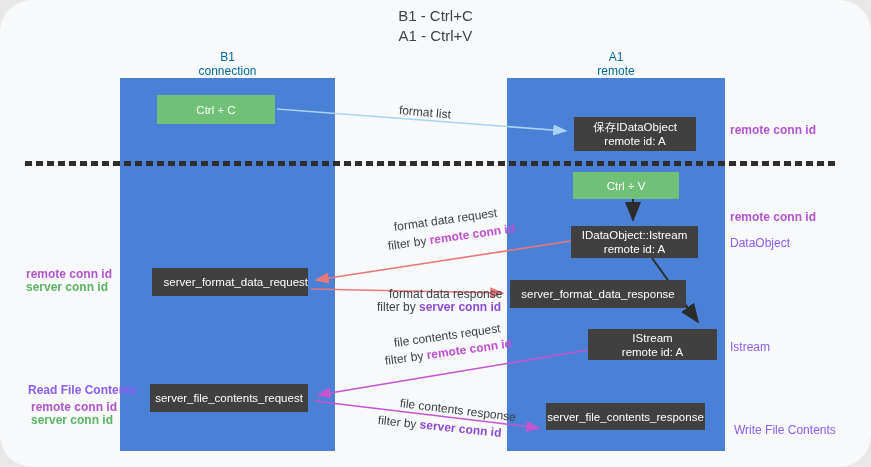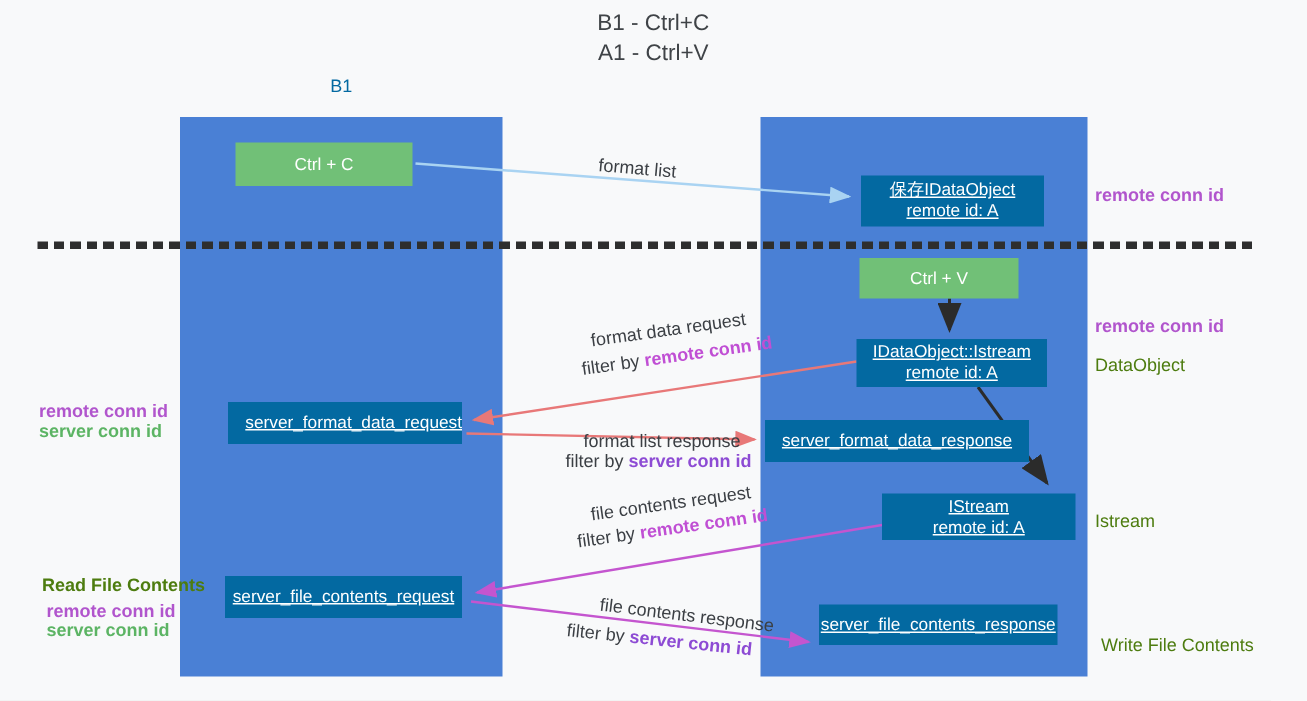--- a/index.html
+++ b/index.html
@@ -1,17 +1,17 @@
 <!DOCTYPE html>
 <html><head>
 <meta charset="utf-8">
 <style>
   * { margin:0; padding:0; box-sizing:border-box; }
   body { font-family: "Liberation Sans", sans-serif; background:#e8e8e8; }
-  .canvas { position:relative; width:871px; height:467px; background:#f8f9fa; overflow:hidden; }
+  .canvas { position:relative; width:871px; height:467px; background:#f8f9fa; overflow:hidden;border-radius:32px; }
 
   .title { position:absolute; left:0; top:6px; width:100%; text-align:center;
            font-size:15px; line-height:20px; color:#3f4347; z-index:4; }
 
   .col-header { position:absolute; text-align:center; font-size:12px; line-height:14px;
                 color:#0369a1; z-index:4; }
   .col-header.left  { left:120px; top:50px; width:215px; }
   .col-header.right { left:507px; top:50px; width:218px; }
 
   .lifeline { position:absolute; top:78px; height:373px; background:#4a80d5; z-index:1; }
@@ -21,28 +21,28 @@
   .dashed-sep { position:absolute; left:25px; top:161px; width:812px; height:5px; z-index:6;
                 background:repeating-linear-gradient(90deg,#2e2e2e 0 7px,transparent 7px 11px); }
 
   svg.arrows { position:absolute; left:0; top:0; width:871px; height:467px; z-index:5;
                pointer-events:none; }
 
   .node { position:absolute; z-index:7; display:flex; flex-direction:column;
           align-items:center; justify-content:center; text-align:center;
           color:#ffffff; font-size:11.5px; line-height:14px; }
   .node.green  { background:#71c077; }
-  .node.orange { background:#0369a1;text-decoration:underline; }
+  .node.orange { background:#404040; }
 
   .mid-label { position:absolute; z-index:8; font-size:12px; color:#3b3f44;
                white-space:nowrap; transform-origin:left center; }
   .mid-label .remote { color:#c04fd4; font-weight:bold; }
   .mid-label .server { color:#8d4bd4; font-weight:bold; }
 
-  .side-label { position:absolute; z-index:8; font-size:12px; color:#4d7c0f;
+  .side-label { position:absolute; z-index:8; font-size:12px; color:#8b5cf6;
                 white-space:nowrap; line-height:13px; }
   .side-label.purple { color:#b155cd; font-weight:bold; }
   .side-label.green  { color:#5cb464; font-weight:bold; }
 
   .rot-dn1 { transform:rotate(5deg); }
   .rot-up  { transform:rotate(-8deg); }
   .rot-dn2 { transform:rotate(7deg); }
   .rot-dn3 { transform:rotate(6deg); }
 </style>
 </head>
@@ -50,20 +50,25 @@
 
 <div class="canvas">
 
   <div class="title">
     <div>B1 - Ctrl+C</div>
     <div>A1 - Ctrl+V</div>
   </div>
 
   <div class="col-header left">
     <div>B1</div>
+    <div>connection</div>
+  </div>
+  <div class="col-header right">
+    <div>A1</div>
+    <div>remote</div>
   </div>
 
   <div class="lifeline left"></div>
   <div class="lifeline right"></div>
 
   <div class="dashed-sep"></div>
 
   <svg class="arrows" viewBox="0 0 871 467">
     <defs>
       <marker id="m-blue" markerWidth="9" markerHeight="7" refX="8" refY="3.5" orient="auto">
@@ -127,21 +132,21 @@
     <span>server_file_contents_response</span>
   </div>
 
   <div class="mid-label rot-dn1" style="left:399px; top:103px;">format list</div>
 
   <div class="mid-label rot-up" style="left:394px; top:220px;">format data request</div>
   <div class="mid-label rot-up" style="left:388px; top:239px;">
     <span>filter by </span><span class="remote">remote conn id</span>
   </div>
 
-  <div class="mid-label" style="left:389px; top:287px;">format list response</div>
+  <div class="mid-label" style="left:389px; top:287px;">format data response</div>
   <div class="mid-label" style="left:377px; top:300px;">
     <span>filter by </span><span class="server">server conn id</span>
   </div>
 
   <div class="mid-label rot-up" style="left:394px; top:336px;">file contents request</div>
   <div class="mid-label rot-up" style="left:385px; top:354px;">
     <span>filter by </span><span class="remote">remote conn id</span>
   </div>
 
   <div class="mid-label rot-dn2" style="left:400px; top:396px;">file contents response</div>

